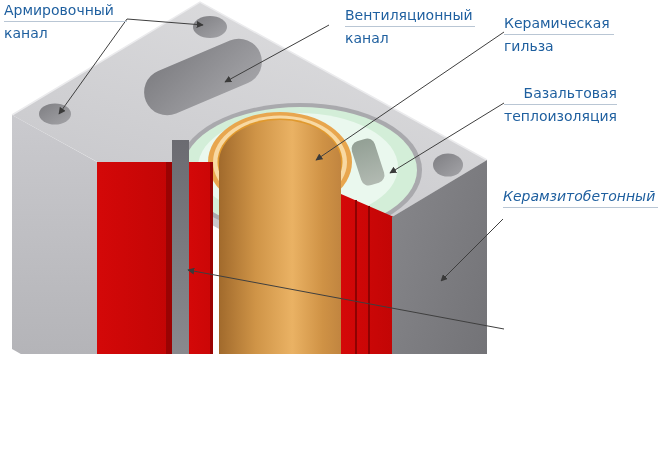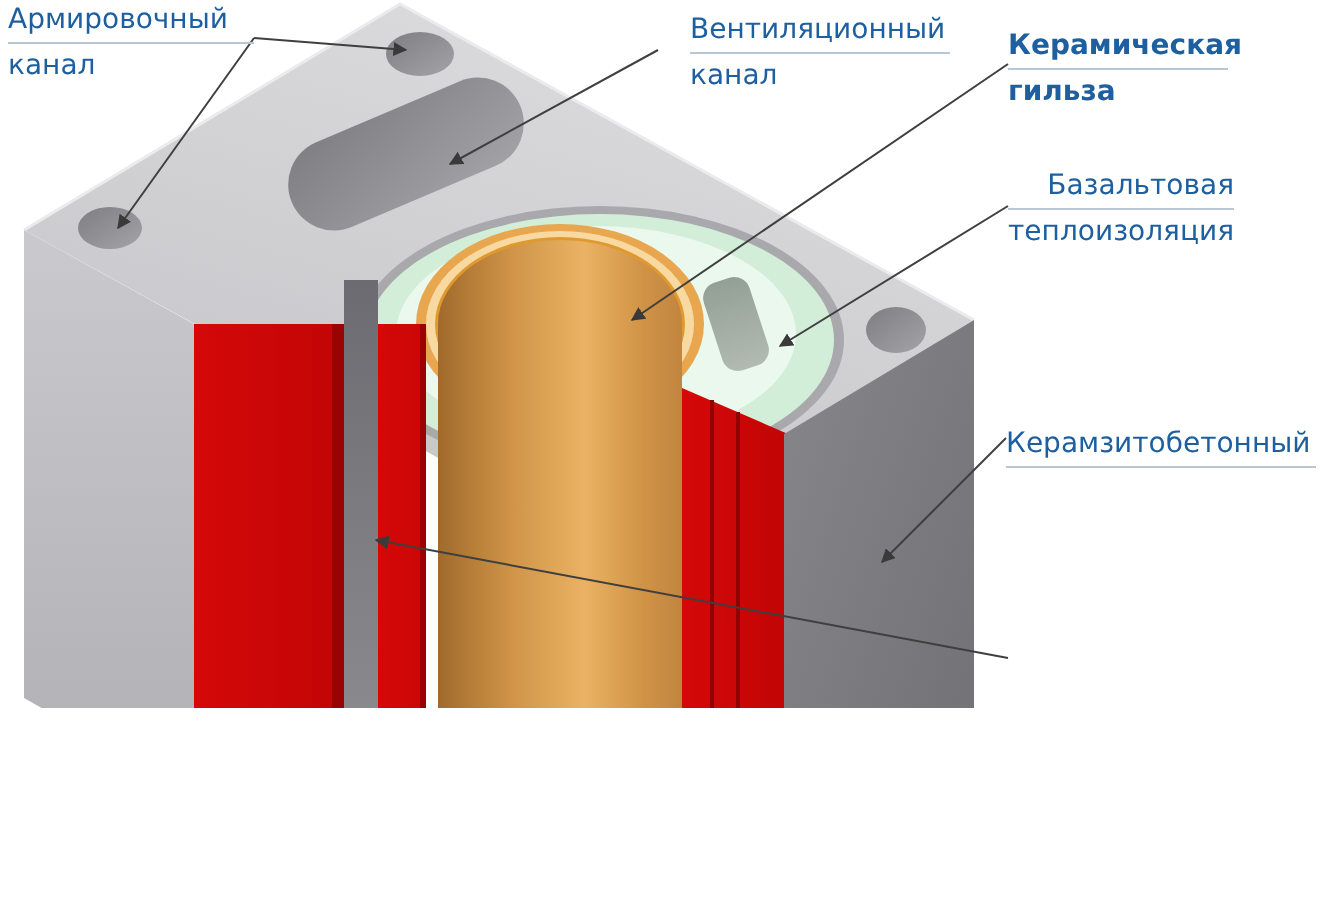--- a/index.html
+++ b/index.html
@@ -12,23 +12,23 @@
     position:absolute;color:var(--label-text,#1e5f9f);
     font-size:14px;line-height:16px;white-space:nowrap;
   }
   .dlabel .l1{
     display:block;padding-bottom:3px;margin-bottom:3px;
     border-bottom:1px solid var(--underline,#b9c6d4);
   }
   .dlabel .l2{display:block;}
   #lbl-armature{left:4px;top:2px;width:123px;}
   #lbl-vent{left:345px;top:7px;width:130px;}
-  #lbl-ceramic{left:504px;top:15px;width:110px;font-weight:bold;}
+  #lbl-ceramic{left:504px;top:15px;width:110px;}
   #lbl-basalt{left:504px;top:85px;width:113px;text-align:right;}
-  #lbl-block{left:503px;top:214px;width:155px;}
+  #lbl-block{left:503px;top:188px;width:155px;font-style:italic;}
   #lbl-air{left:504px;top:308px;width:164px;}
 </style>
 </head>
 <body>
 
 <div class="stage">
 
   <svg class="scene" width="670" height="457" viewBox="0 0 670 457">
     <defs>
       <linearGradient id="gTop" x1="0.65" y1="0" x2="0.15" y2="1">

